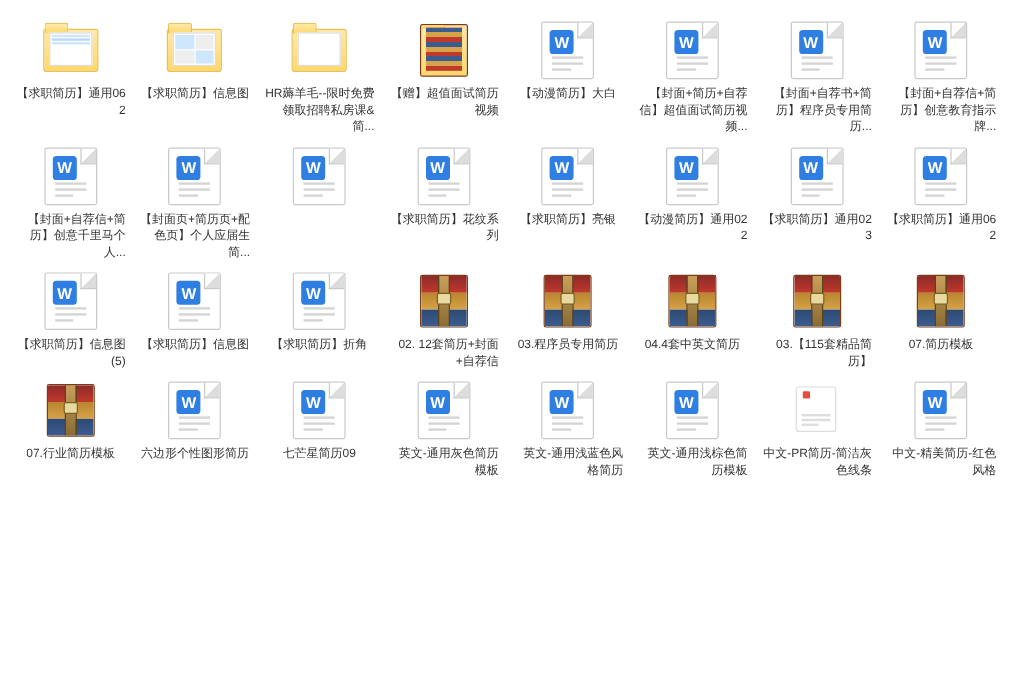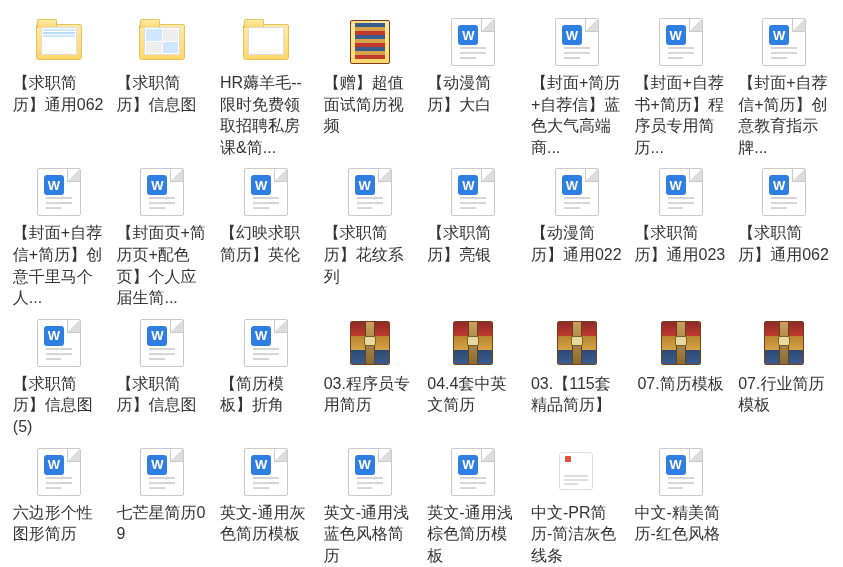--- a/index.html
+++ b/index.html
@@ -25,23 +25,23 @@
   }
   .icon-wrap {
     width: 60px;
     height: 52px;
     display: flex;
     align-items: center;
     justify-content: center;
     margin-bottom: 4px;
   }
   .label {
-    font-size: 16px;
+    font-size: 10px;
     color: #333;
-    text-align: left;
+    text-align: right;
     line-height: 1.35;
     max-width: 92px;
     word-break: break-all;
     display: -webkit-box;
     -webkit-line-clamp: 4;
     -webkit-box-orient: vertical;
     overflow: hidden;
   }
   
   .folder {
@@ -212,21 +212,21 @@
     <div class="icon-wrap">
         <div class="doc">
           <div class="w">W</div>
           <div class="lines">
             <span></span>
             <span></span>
             <span style="width:60%"></span>
           </div>
         </div>
       </div>
-    <div class="label">【封面+简历+自荐信】蓝色大气高端商...</div>
+    <div class="label">【封面+简历+自荐信】超值面试简历视频...</div>
   </div>
     <div class="item">
     <div class="icon-wrap">
         <div class="doc">
           <div class="w">W</div>
           <div class="lines">
             <span></span>
             <span></span>
             <span style="width:60%"></span>
           </div>
@@ -277,21 +277,20 @@
     <div class="icon-wrap">
         <div class="doc">
           <div class="w">W</div>
           <div class="lines">
             <span></span>
             <span></span>
             <span style="width:60%"></span>
           </div>
         </div>
       </div>
-    <div class="label">【幻映求职简历】英伦</div>
   </div>
     <div class="item">
     <div class="icon-wrap">
         <div class="doc">
           <div class="w">W</div>
           <div class="lines">
             <span></span>
             <span></span>
             <span style="width:60%"></span>
           </div>
@@ -381,21 +380,33 @@
     <div class="icon-wrap">
         <div class="doc">
           <div class="w">W</div>
           <div class="lines">
             <span></span>
             <span></span>
             <span style="width:60%"></span>
           </div>
         </div>
       </div>
-    <div class="label">【简历模板】折角</div>
+    <div class="label">【求职简历】折角</div>
+  </div>
+    <div class="item">
+    <div class="icon-wrap">
+        <div class="rar">
+          <div class="book b1"></div>
+          <div class="book b2"></div>
+          <div class="book b3"></div>
+          <div class="strap"></div>
+          <div class="buckle"></div>
+        </div>
+      </div>
+    <div class="label">02. 12套简历+封面+自荐信</div>
   </div>
     <div class="item">
     <div class="icon-wrap">
         <div class="rar">
           <div class="book b1"></div>
           <div class="book b2"></div>
           <div class="book b3"></div>
           <div class="strap"></div>
           <div class="buckle"></div>
         </div>

